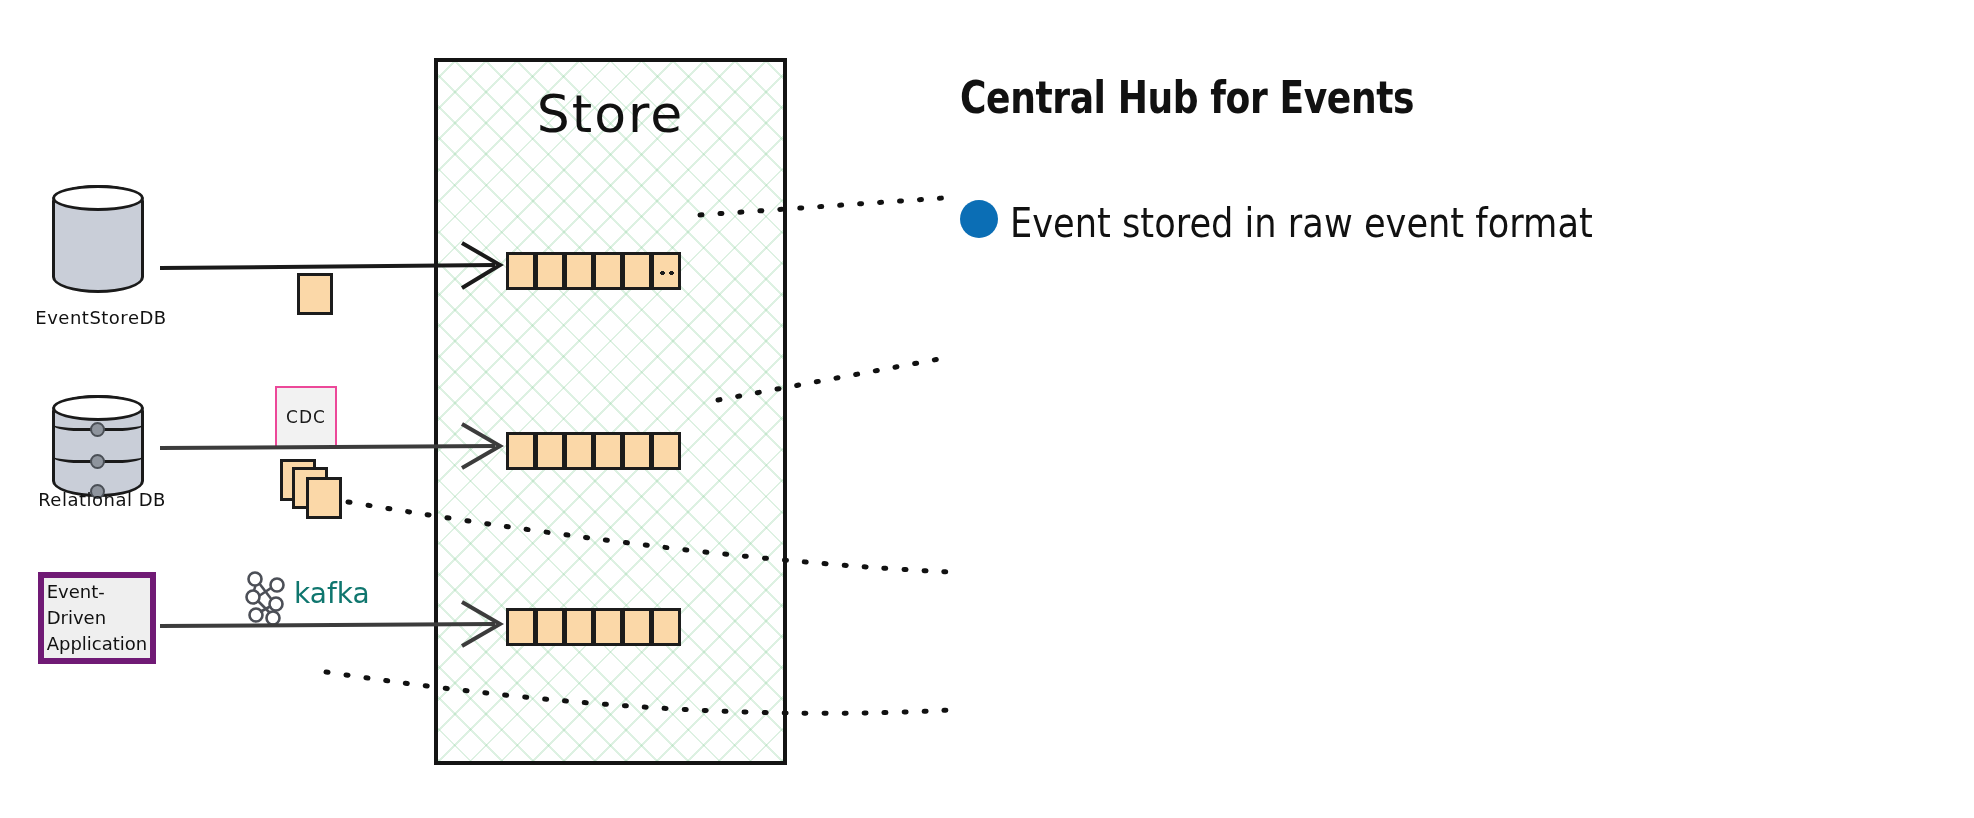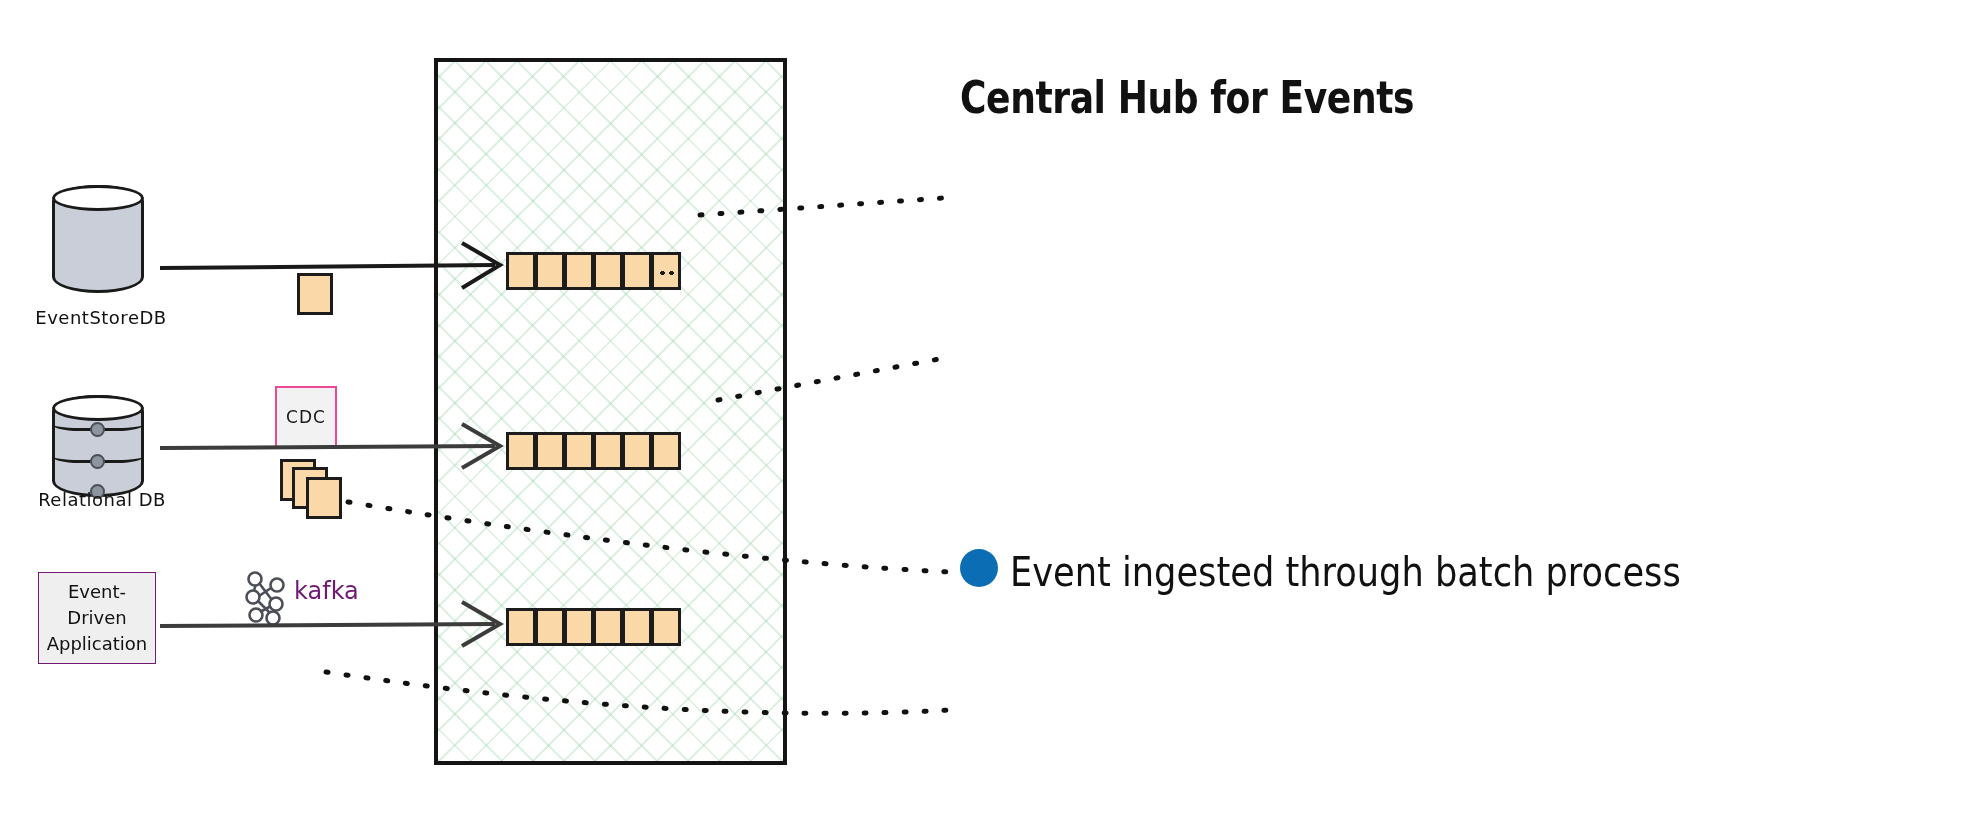--- a/index.html
+++ b/index.html
@@ -70,31 +70,31 @@
     border-radius: 50%;
     background: #8e949d;
     border: 2px solid #4a4f56;
     box-sizing: border-box;
   }
 
   
   .app-box {
     position: absolute;
     background: #efefef;
-    border: 1px solid #701a75;
+    border: 6px solid #701a75;
     box-sizing: border-box;
     display: flex;
     flex-direction: column;
     align-items: center;
     justify-content: center;
     font-family: "DejaVu Sans", sans-serif;
     font-size: 18px;
     color: #111111;
     line-height: 1.45;
-    text-align: center;
+    text-align: left;
   }
 
   
   .cdc-box {
     position: absolute;
     background: #f2f2f2;
     border: 2px solid #ec4899;
     box-sizing: border-box;
     display: flex;
     align-items: center;
@@ -252,23 +252,24 @@
         <circle cx="16" cy="45" r="6.5"></circle>
         <circle cx="33" cy="48" r="6.5"></circle>
         <path d="M19 13 L32 30"></path>
         <path d="M19 26 L31 18"></path>
         <path d="M18 31 L30 43"></path>
         <path d="M20 42 L31 36"></path>
         <path d="M15.5 15.5 L14 20.5"></path>
       </g>
     </svg>
   </div>
-  <div class="abs" style="left:294px; top:577px; font-family:'DejaVu Sans',sans-serif; font-size:24px; color:#701a75;">kafka</div>
+  <div class="abs" style="left:294px; top:577px; font-family:'DejaVu Sans',sans-serif; font-size:28px; color:#0f766e;">kafka</div>
 
   <div id="store-box" style="left:434px; top:58px; width:353px; height:707px;">
+    <div id="store-title" style="top:22px;">Store</div>
 
     <div class="stream-row" style="left:68px; top:190px;">
       <div class="stream-seg"></div>
       <div class="stream-seg"></div>
       <div class="stream-seg"></div>
       <div class="stream-seg"></div>
       <div class="stream-seg"></div>
       <div class="stream-seg">
         <div class="seg-dots" style="position:relative; right:auto; top:16px; left:4px;"></div>
       </div>
@@ -288,26 +289,26 @@
       <div class="stream-seg"></div>
       <div class="stream-seg"></div>
       <div class="stream-seg"></div>
       <div class="stream-seg"></div>
       <div class="stream-seg"></div>
     </div>
   </div>
 
   <div id="panel-title" style="left:960px; top:72px;">Central Hub for Events</div>
 
-
-
-  <div class="bullet-row" style="left:960px; top:545px; width:960px;">
+  <div class="bullet-row" style="left:960px; top:196px; width:960px;">
     <div class="bullet-dot"></div>
-    <div class="bullet-text">Event ingested through batch process</div>
-  </div>
+    <div class="bullet-text">Event stored in raw event format</div>
+  </div>
+
+
 
 
   <svg id="vector-layer" viewBox="0 0 1974 818">
 
     <g stroke="#1a1a1a" stroke-width="4" fill="none">
       <path d="M160 268 L495 265"></path>
       <path d="M462 243 L500 265 L462 288"></path>
     </g>
     <g stroke="#3c3c3c" stroke-width="4" fill="none">
       <path d="M160 448 L495 446"></path>

